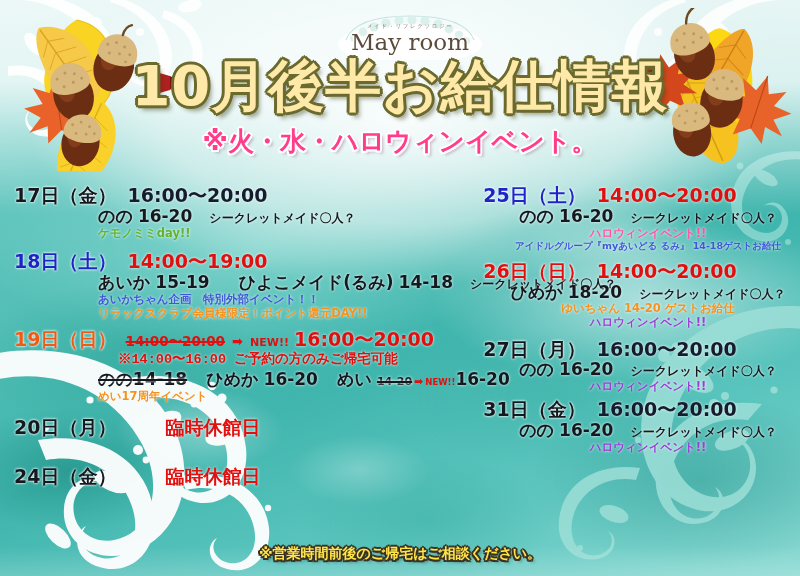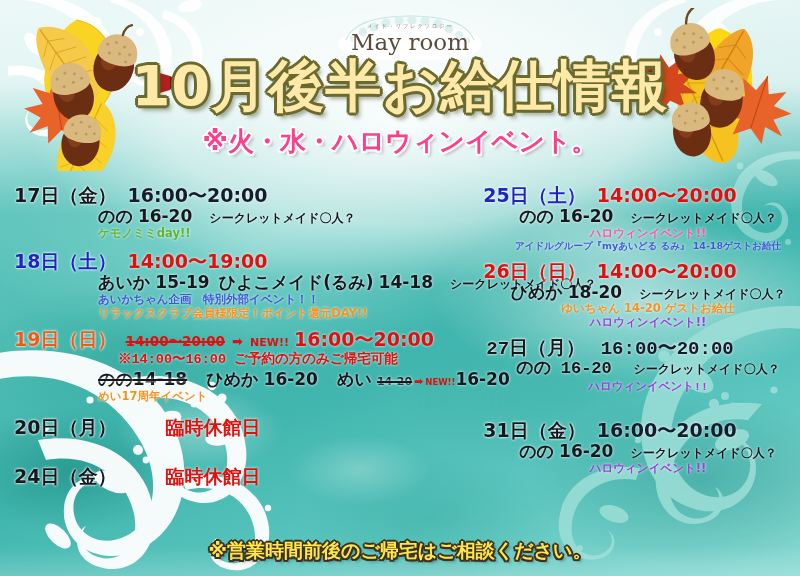--- a/index.html
+++ b/index.html
@@ -128,21 +128,21 @@
     text-shadow:0 0 3px rgba(255,255,255,.95);}
   .medtime{font-size:13.5px;font-weight:bold;color:#e01010;}
   .redline{font-size:13.5px;font-weight:bold;color:#e01010;
     text-shadow:0 0 3px rgba(255,255,255,.95);}
   .d19sub{margin-left:104px;line-height:1.2;white-space:nowrap;}
   .d19max{margin-left:84px;line-height:1.2;white-space:nowrap;}
 
   
   #footer{
     position:absolute;left:0;right:0;bottom:16px;text-align:center;
-    font-size:19px;font-weight:bold;color:#ffe54a;line-height:1;
+    font-size:14px;font-weight:bold;color:#ffe54a;line-height:1;
     text-shadow:
       2px 0 0 #3b3222,-2px 0 0 #3b3222,0 2px 0 #3b3222,0 -2px 0 #3b3222,
       1.5px 1.5px 0 #3b3222,-1.5px 1.5px 0 #3b3222,1.5px -1.5px 0 #3b3222,-1.5px -1.5px 0 #3b3222,
       3px 3px 3px rgba(0,0,0,.35);
   }
 </style>
 </head>
 <body>
 
 <div id="poster">
@@ -476,21 +476,21 @@
 
     <div class="entry" style="margin-bottom:10px;">
       <div class="dayline">
         <span class="date blue">18日（土）</span>
         <span class="time red">14:00〜19:00</span>
       </div>
       <div class="sub">
         <div>
           <span class="maid">あいか</span>
           <span class="maid hrs">15-19</span>
-          <span class="maid" style="margin-left:4px;">ひよこメイド(るみ)</span>
+          <span class="maid" style="margin-left:24px;">ひよこメイド(るみ)</span>
           <span class="maid hrs">14-18</span>
           <span class="tiny">シークレットメイド〇人？</span>
         </div>
         <div class="note blue">あいかちゃん企画　特別外部イベント！！</div>
         <div class="note orange">リラックスクラブ会員様限定！ポイント還元DAY!!</div>
       </div>
     </div>
 
     <div class="entry" style="margin-bottom:14px;">
       <div class="dayline" style="position:relative;">
@@ -555,21 +555,21 @@
         <div>
           <span class="maid">ひめか</span>
           <span class="maid hrs">18-20</span>
           <span class="tiny">シークレットメイド〇人？</span>
         </div>
         <div class="note orange">ゆいちゃん 14-20 ゲストお給仕</div>
         <div class="note purple">ハロウィンイベント!!</div>
       </div>
     </div>
 
-    <div class="entry" style="margin-bottom:28px;font-family:Liberation Mono, monospace;">
+    <div class="entry" style="margin-bottom:6px;">
       <div class="dayline">
         <span class="date black">27日（月）</span>
         <span class="time navy">16:00〜20:00</span>
       </div>
       <div class="sub">
         <div>
           <span class="maid">のの</span>
           <span class="maid hrs">16-20</span>
           <span class="tiny">シークレットメイド〇人？</span>
         </div>

